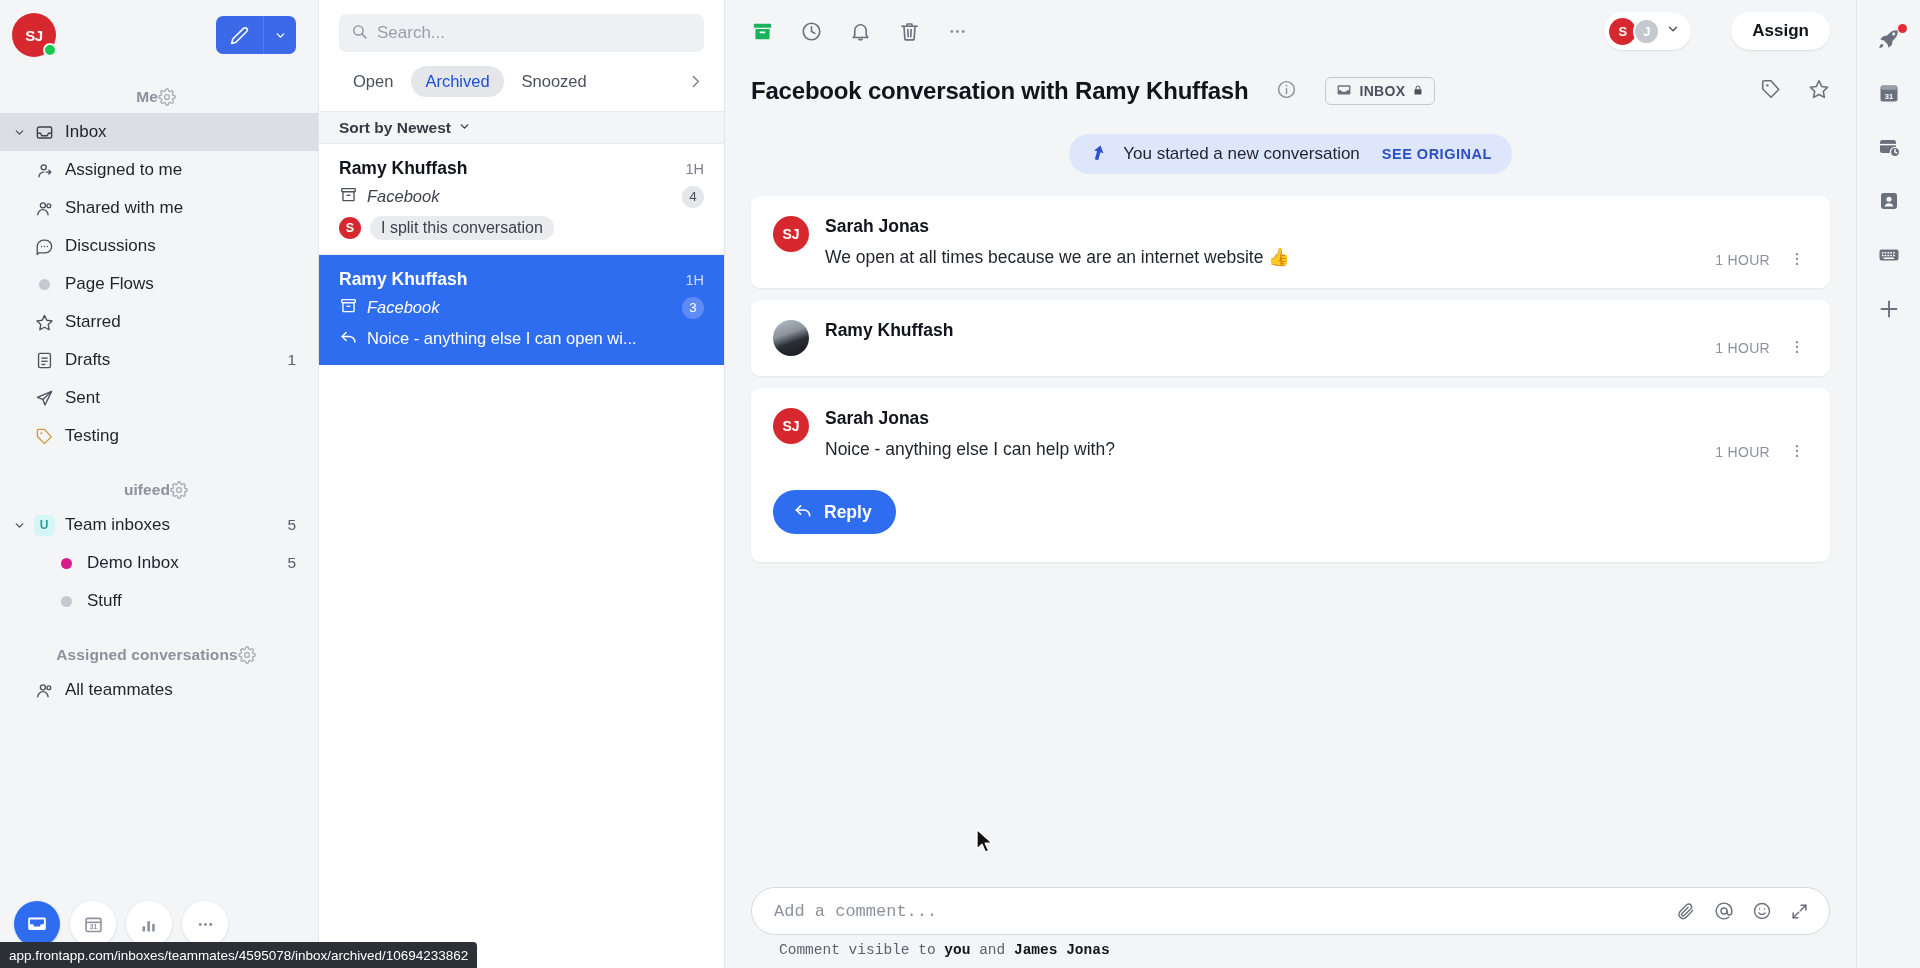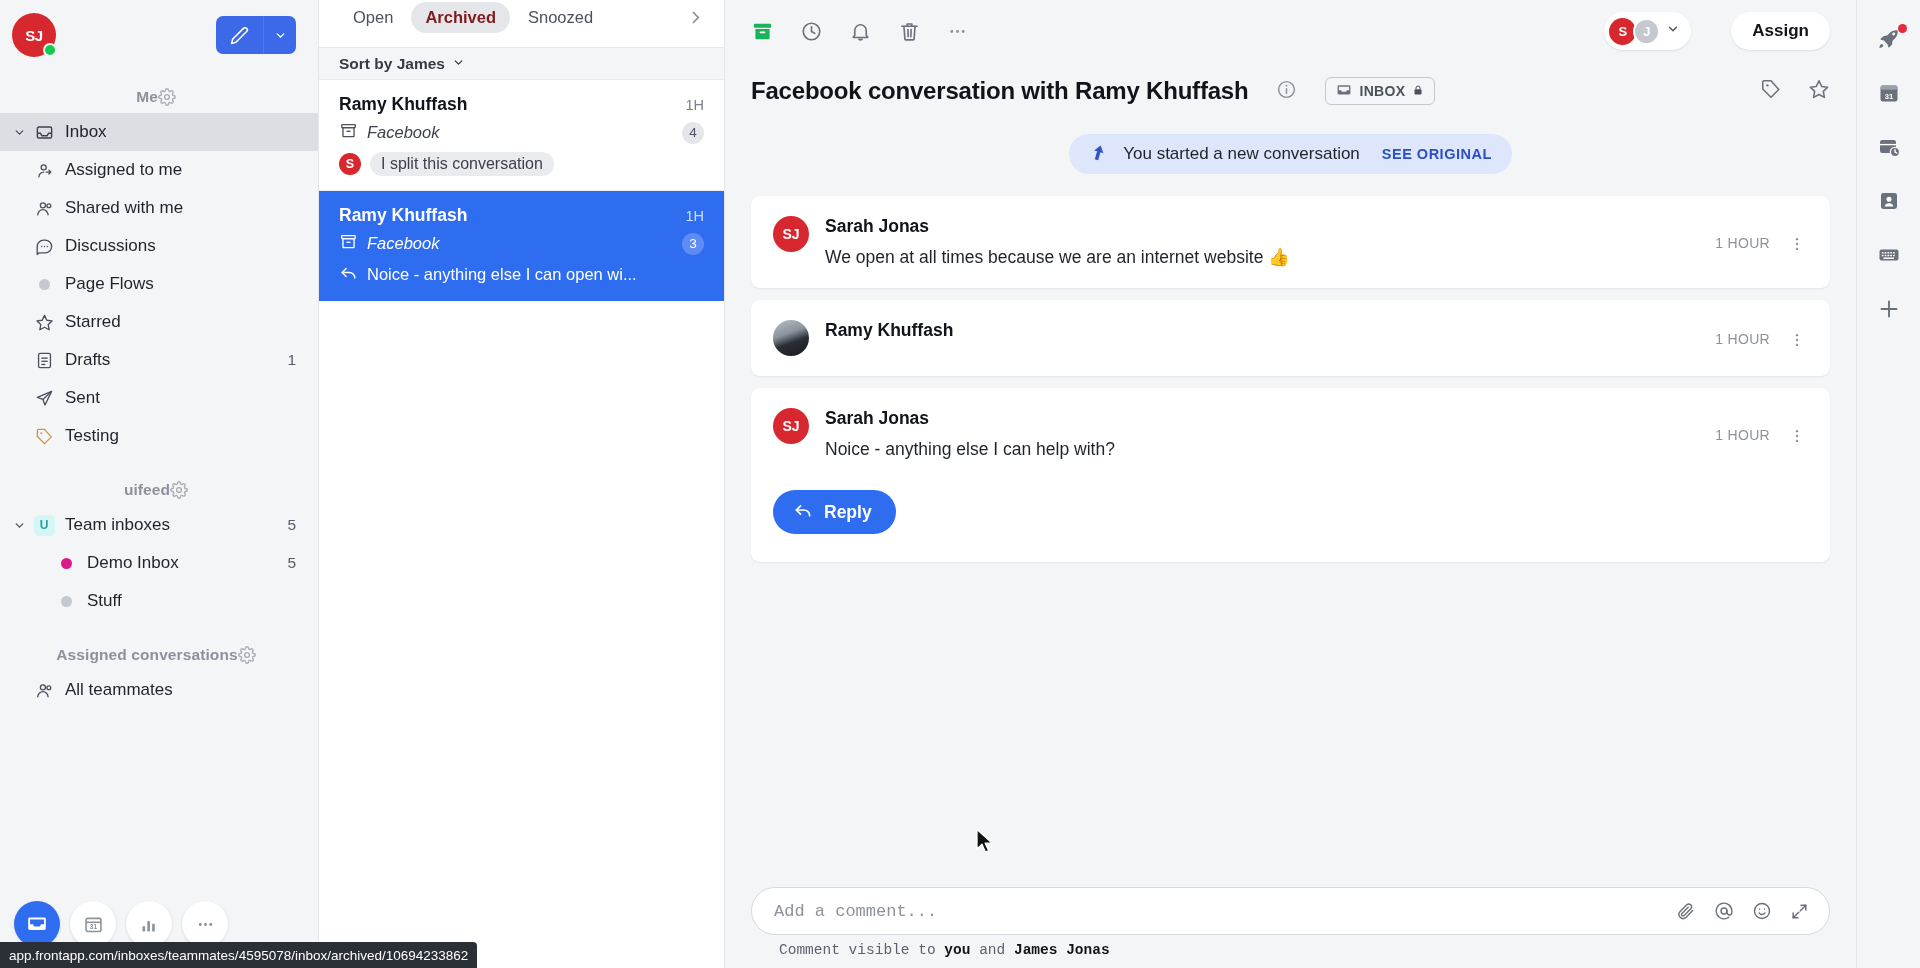--- a/index.html
+++ b/index.html
@@ -114,21 +114,21 @@
   }
   .search-box input::placeholder { color: #9aa0ab; }
 
   .list-tabs {
     display: flex; align-items: center; padding: 2px 20px 14px 20px; gap: 4px;
   }
   .tab {
     font-size: 16.5px; color: #4b515d; padding: 6px 14px;
     border-radius: 16px; cursor: pointer; white-space: nowrap;
   }
-  .tab.active { background: #e4e6ea; color: #7f1d1d; font-weight: 700; }
+  .tab.active { background: #e4e6ea; color: #1d4ed8; font-weight: 400; }
   .tabs-more { margin-left: auto; cursor: pointer; display: flex; opacity: .7; }
 
   .sortbar {
     height: 33px; background: #f4f5f7; border-top: 1px solid #e8eaee;
     border-bottom: 1px solid #e8eaee;
     display: flex; align-items: center; padding: 0 20px; gap: 7px; cursor: pointer;
   }
   .sortbar span { font-size: 15.5px; font-weight: 700; color: #353a44; }
 
   .conv {
@@ -232,21 +232,21 @@
     color: #fff; font-size: 14px; font-weight: 700;
     display: flex; align-items: center; justify-content: center;
   }
   .msg-ava.red { background: #d7282f; }
   .msg-ava.photo {
     background: linear-gradient(160deg,#b9c0c8 0%,#8b939d 38%,#2c3036 60%,#14171b 100%);
   }
   .msg-body { flex: 1; margin-left: 16px; min-width: 0; }
   .msg-author { font-size: 17.5px; font-weight: 700; color: #11141a; }
   .msg-text { font-size: 17.5px; color: #1f232b; margin-top: 10px; }
-  .msg-meta { display: flex; align-items: center; gap: 18px; padding-top: 2px; }
+  .msg-meta { display: flex; align-items: flex-end; gap: 18px; padding-top: 2px; }
   .msg-time { font-size: 14px; color: #8c919c; letter-spacing: .3px; }
   .kebab { cursor: pointer; display: flex; padding-top: 1px; }
   .reply-btn {
     margin-top: 30px; height: 44px; background: #2f6df0;
     border-radius: 22px; display: inline-flex; align-items: center;
     padding: 0 24px 0 20px; gap: 11px; cursor: pointer;
   }
   .reply-btn span { color: #fff; font-size: 17.5px; font-weight: 700; }
 
   .composer-wrap { padding: 0 26px 10px 26px; font-family: Liberation Mono, monospace; }
@@ -508,34 +508,45 @@
           </svg>
       </div>
     </div>
 
     <div class="statusbar">
       <span>app.frontapp.com/inboxes/teammates/4595078/inbox/archived/10694233862</span>
     </div>
   </div>
 
   <div class="list">
+    <div class="list-search">
+      <div class="search-box">
+        <span>
+          <svg width="17" height="17" viewBox="0 0 24 24" fill="none" stroke="#8c919c" stroke-width="2" stroke-linecap="round">
+              <circle cx="10.5" cy="10.5" r="6.5"></circle>
+              <line x1="15.5" y1="15.5" x2="21" y2="21"></line>
+            </svg>
+        </span>
+        <input type="text" placeholder="Search..." style="">
+      </div>
+    </div>
 
     <div class="list-tabs">
       <div class="tab">Open</div>
       <div class="tab active">Archived</div>
       <div class="tab">Snoozed</div>
       <div class="tabs-more">
         <svg width="17" height="17" viewBox="0 0 24 24" fill="none" stroke="#4b515d" stroke-width="2.2" stroke-linecap="round" stroke-linejoin="round">
             <polyline points="9 5 16 12 9 19"></polyline>
           </svg>
       </div>
     </div>
 
     <div class="sortbar">
-      <span>Sort by James</span>
+      <span>Sort by Newest</span>
       <span>
         <svg width="13" height="13" viewBox="0 0 24 24" fill="none" stroke="#353a44" stroke-width="2.4" stroke-linecap="round" stroke-linejoin="round">
             <polyline points="6 9 12 15 18 9"></polyline>
           </svg>
       </span>
     </div>
 
     <div class="conv">
       <div class="conv-r1">
         <div class="conv-name">Ramy Khuffash</div>

